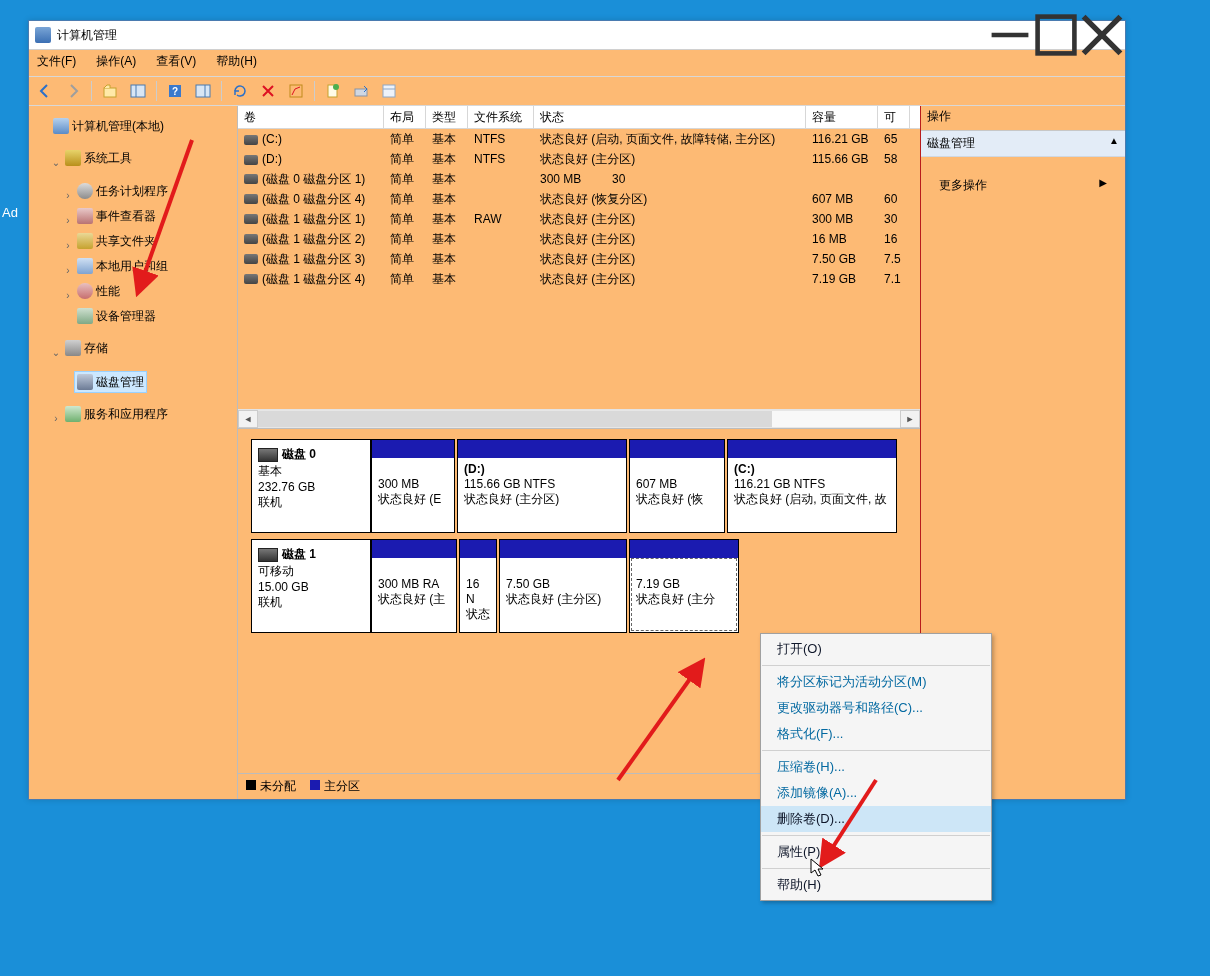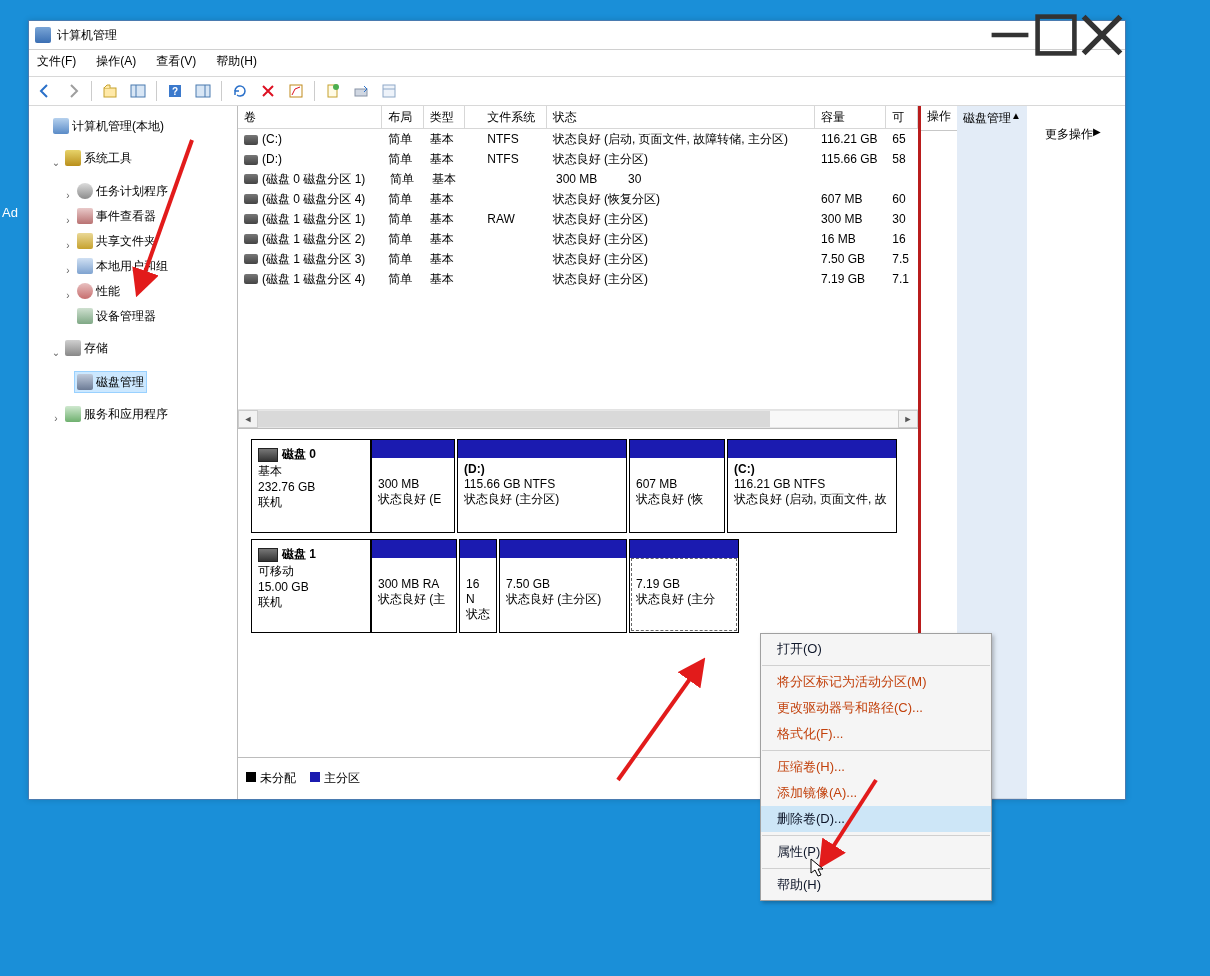--- a/index.html
+++ b/index.html
@@ -9,21 +9,21 @@
     font-family: "Microsoft YaHei", "Segoe UI", sans-serif;
     font-size: 12px; overflow: hidden; position: relative;
   }
   .desktop-label {
     position: absolute; top: 205px; left: 2px; color:#fff; font-size:13px;
   }
 
   .window {
     position: absolute; top: 20px; left: 28px;
     width: 1096px; height: 778px;
-    background: #ffffff; border: 1px solid #4a7bb0;
+    background: #fdba74; border: 1px solid #4a7bb0;
     box-shadow: 0 0 6px rgba(0,0,0,0.15);
     display: flex; flex-direction: column;
   }
   .titlebar {
     height: 28px; display:flex; align-items:center; padding: 0 0 0 6px;
     border-bottom: 1px solid #d0d0d0; background:#fff;
   }
   .titlebar .app-icon { width:16px; height:16px;
     background: linear-gradient(#7aa5d6,#3b6fb3); border-radius:2px; margin-right:6px;
     display:inline-block;
@@ -53,63 +53,63 @@
   .ticon.disk{background:linear-gradient(#bfcadb,#6c7b95);}
   .ticon.svc{background:linear-gradient(#cfe8cf,#6fb06f);}
   .ticon.task{background:linear-gradient(#dcdcdc,#8c8c8c); border-radius:50%;}
   .ticon.evt{background:linear-gradient(#e9c9c9,#b97272);}
   .ticon.share{background:linear-gradient(#ead896,#c6a22e);}
   .ticon.users{background:linear-gradient(#d0e0f3,#7fa3d0);}
   .ticon.perf{background:linear-gradient(#e8c0c0,#c76e6e);border-radius:50%;}
   .ticon.dev{background:linear-gradient(#cfe0d0,#7fa885);}
 
   .center-pane { flex:1; display:flex; flex-direction:column; min-width:0;}
-  .actions-pane { width:204px; border-left:3px solid #b91c1c; display:flex; flex-direction:row;}
+  .actions-pane { width:204px; border-left:1px solid #b91c1c; display:flex; flex-direction:column;}
   .actions-header { height:20px; border-bottom:1px solid #c7c7c7; padding:2px 6px; font-size:12px;}
   .actions-title { background:#e3ecf7; padding:4px 6px; border-bottom:1px solid #d0d8e2; display:flex; justify-content:space-between;}
   .actions-title .arrow { font-size:10px;}
   .actions-item { padding:20px 18px;}
   .actions-item .sub-arrow{float:right; font-size:10px;}
 
   
   .vol-list { border-bottom:1px solid #bcbcbc; display:flex; flex-direction:column;}
   .grid-header { display:flex; height:22px; border-bottom:1px solid #d7d7d7; background:#fff;}
   .gh { border-right:1px solid #d7d7d7; padding:3px 6px; box-sizing:border-box; overflow:hidden; white-space:nowrap; background:#fff;}
   .grid-body { height:280px; overflow:hidden;}
   .grow { display:flex; height:20px; align-items:center;}
   .gc { padding:1px 6px; box-sizing:border-box; overflow:hidden; white-space:nowrap; text-overflow:clip;}
   .vol-icon { width:14px; height:10px; background:linear-gradient(#777,#444); border-radius:2px; display:inline-block; margin-right:4px; vertical-align:middle;}
 
-  .c-vol{width:146px;} .c-lay{width:42px;} .c-typ{width:42px;} .c-fs{width:66px;margin-left:16px;}
+  .c-vol{width:146px;} .c-lay{width:42px;} .c-typ{width:42px;} .c-fs{width:66px;}
   .c-sta{width:272px;} .c-cap{width:72px;} .c-free{width:32px;}
 
   .hscroll { height:18px; display:flex; align-items:center; border-top:1px solid #e3e3e3;}
   .hsbtn { width:18px; height:16px; border:1px solid #ccc; background:#f2f2f2; display:flex; align-items:center; justify-content:center; font-size:9px; color:#555;}
   .hstrack { flex:1; height:16px; background:#f8f8f8; border-top:1px solid #e6e6e6; border-bottom:1px solid #e6e6e6; position:relative;}
   .hsthumb { position:absolute; left:0; top:0; bottom:0; width:80%; background:#d9d9d9;}
 
   
   .disk-area { flex:1; overflow:auto; padding:4px 2px;}
   .disk-row { display:flex; margin:6px 11px;}
   .disk-label { width:120px; border:1px solid #000; background:#fff; padding:6px 6px; box-sizing:border-box;}
   .disk-label .dl-top{display:flex; align-items:center; gap:4px;}
   .disk-label .dl-icon{width:18px; height:12px; background:linear-gradient(#777,#333); border:1px solid #222;}
   .disk-parts { flex:1; display:flex; gap:2px;}
   .part { border:1px solid #000; background:#fff; display:flex; flex-direction:column; min-width:0;}
   .part .part-header { height:18px; background:#1b1bb0;}
   .part.sel { position:relative;}
   .part.sel::after{ content:""; position:absolute; inset:0; border:1px dashed #666; margin:18px 1px 1px 1px; }
   .part .part-body { padding:4px 6px; font-size:12px; line-height:15px; overflow:hidden;}
-  .legend { border-top:1px solid #bcbcbc; padding:12px 8px; display:flex; align-items:center; gap:14px;}
+  .legend { border-top:1px solid #bcbcbc; padding:4px 8px; display:flex; align-items:center; gap:14px;}
   .swatch { width:10px; height:10px; display:inline-block; margin-right:4px;}
 
   
   .ctxmenu { position:absolute; background:#f5f5f5; border:1px solid #a0a0a0; box-shadow:2px 2px 4px rgba(0,0,0,0.25); padding:2px 0; width:230px; z-index:50;}
   .ctxitem { padding:4px 16px; font-size:13px; color:#0f172a;}
-  .ctxitem.disabled { color:#c2410c;}
+  .ctxitem.disabled { color:#0369a1;}
   .ctxitem.hl { background:#cde6f7;}
   .ctxsep { height:1px; background:#d0d0d0; margin:3px 1px;}
 
   
   .arrows { position:absolute; inset:0; pointer-events:none; z-index:60;}
 
   .cursor { position:absolute; z-index:70; width:16px; height:20px;}
 </style>
 </head>
 <body>

